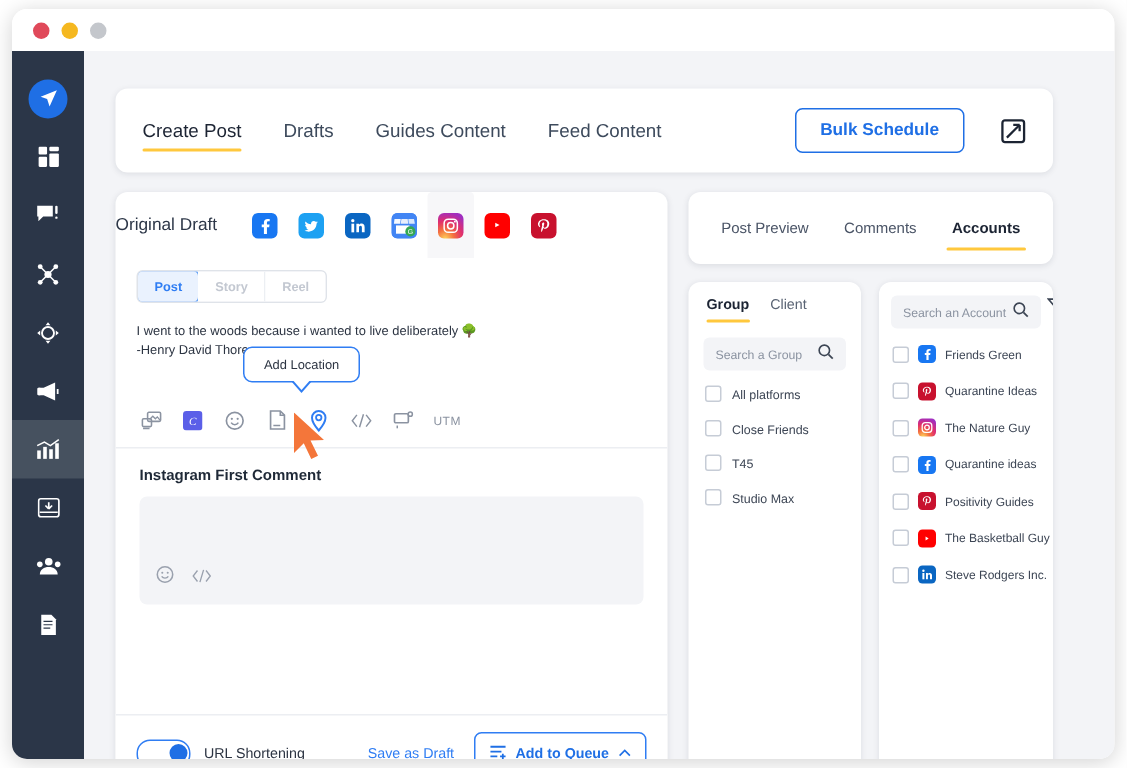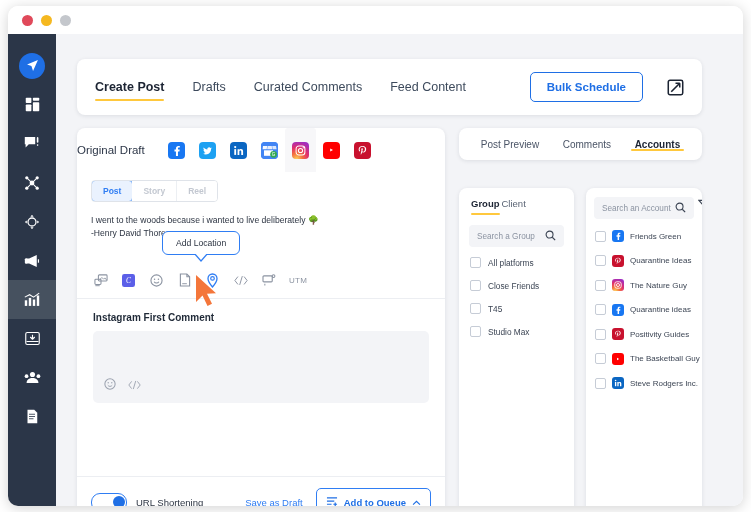--- a/index.html
+++ b/index.html
@@ -104,21 +104,21 @@
   .topnav { display: flex; align-items: center; gap: 28px; height: 100%; }
   .topnav .tab {
     font-size: 12.5px;
     color: #3d4a5c;
     position: relative;
     height: 100%;
     display: flex;
     align-items: center;
     white-space: nowrap;
   }
-  .topnav .tab.active { font-weight: bold; color: #1c2433; }
+  .topnav .tab.active { font-weight: normal; color: #1c2433; }
   .topnav .tab.active::after {
     content: "";
     position: absolute;
     left: 0; right: 0;
     bottom: 14px;
     height: 2.5px;
     background: #ffc83d;
     border-radius: 2px;
   }
   .topbar-right {
@@ -296,21 +296,21 @@
     cursor: pointer;
     white-space: nowrap;
   }
 
   
   .right-tabs {
     position: absolute;
     left: 403px;
     top: 94px;
     width: 243px;
-    height: 32px;
+    height: 48px;
     display: flex;
     align-items: center;
     justify-content: space-around;
     padding: 0 10px;
     box-sizing: border-box;
   }
   .rt {
     font-size: 10px;
     color: #4a5466;
     position: relative;
@@ -335,21 +335,21 @@
     overflow: hidden;
   }
   .panel-accounts {
     position: absolute;
     left: 530px;
     top: 154px;
     width: 116px;
     height: 340px;
     overflow: hidden;
   }
-  .gc-tabs { display: flex; gap: 2px; padding: 10px 12px 0 12px; }
+  .gc-tabs { display: flex; gap: 14px; padding: 10px 12px 0 12px; }
   .gc {
     font-size: 9.5px; color: #5a6474; position: relative;
     padding-bottom: 7px; cursor: pointer;
   }
   .gc.active { font-weight: bold; color: #1c2433; }
   .gc.active::after {
     content: ""; position: absolute; left: 0; right: 0; bottom: 1px;
     height: 2.5px; background: #ffc83d; border-radius: 2px;
   }
   .search-box {
@@ -496,21 +496,21 @@
 
       <div class="card topbar">
         <div class="topnav">
           <div class="tab active">
               <span>Create Post</span>
             </div>
           <div class="tab">
               <span>Drafts</span>
             </div>
           <div class="tab">
-              <span>Curated Comments</span>
+              <span>Guides Content</span>
             </div>
           <div class="tab">
               <span>Feed Content</span>
             </div>
         </div>
         <div class="topbar-right">
           <button class="btn-outline">Bulk Schedule</button>
           <span class="icon-btn">
             <svg width="17" height="17" viewBox="0 0 20 20">
                 <rect x="1.5" y="1.5" width="17" height="17" rx="2" fill="none" stroke="#1c2433" stroke-width="1.8"></rect>

